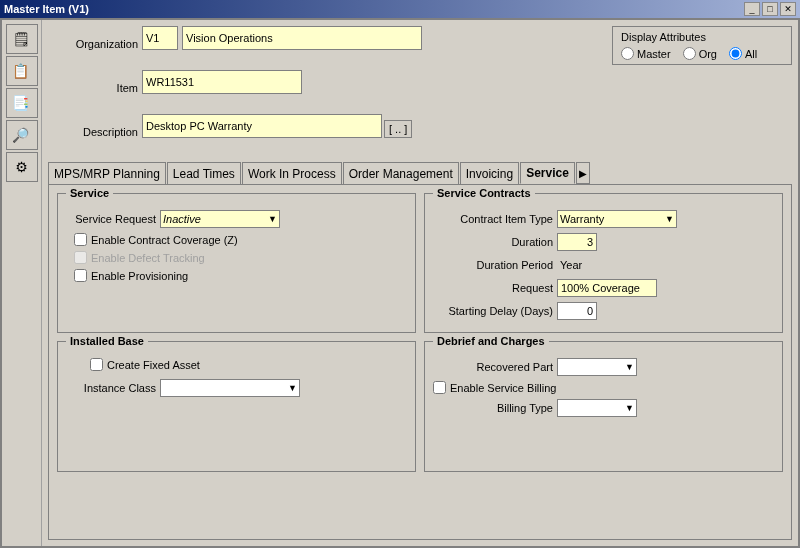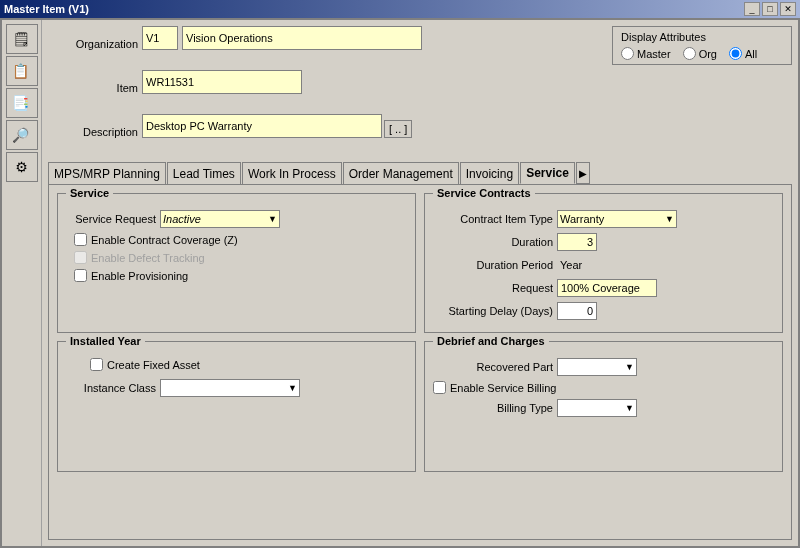--- a/index.html
+++ b/index.html
@@ -346,21 +346,21 @@
                 <span>Enable Defect Tracking</span>
               </div>
               <div class="checkbox-row">
                 <input type="checkbox" style="">
                 <span>Enable Provisioning</span>
               </div>
             </div>
           </div>
 
           <div class="panel-box" style="flex:1;min-height:130px;">
-            <span class="panel-title">Installed Year</span>
+            <span class="panel-title">Installed Base</span>
             <div class="panel-content">
               <div class="checkbox-row" style="margin-left:24px;">
                 <input type="checkbox" style="">
                 <span>Create Fixed Asset</span>
               </div>
               <div class="panel-field-row" style="margin-top:8px;">
                 <span class="panel-label">Instance Class</span>
                 <div class="dropdown-field white" style="min-width:140px;">
                   <span></span>
                   <span class="dropdown-arrow">▼</span>

